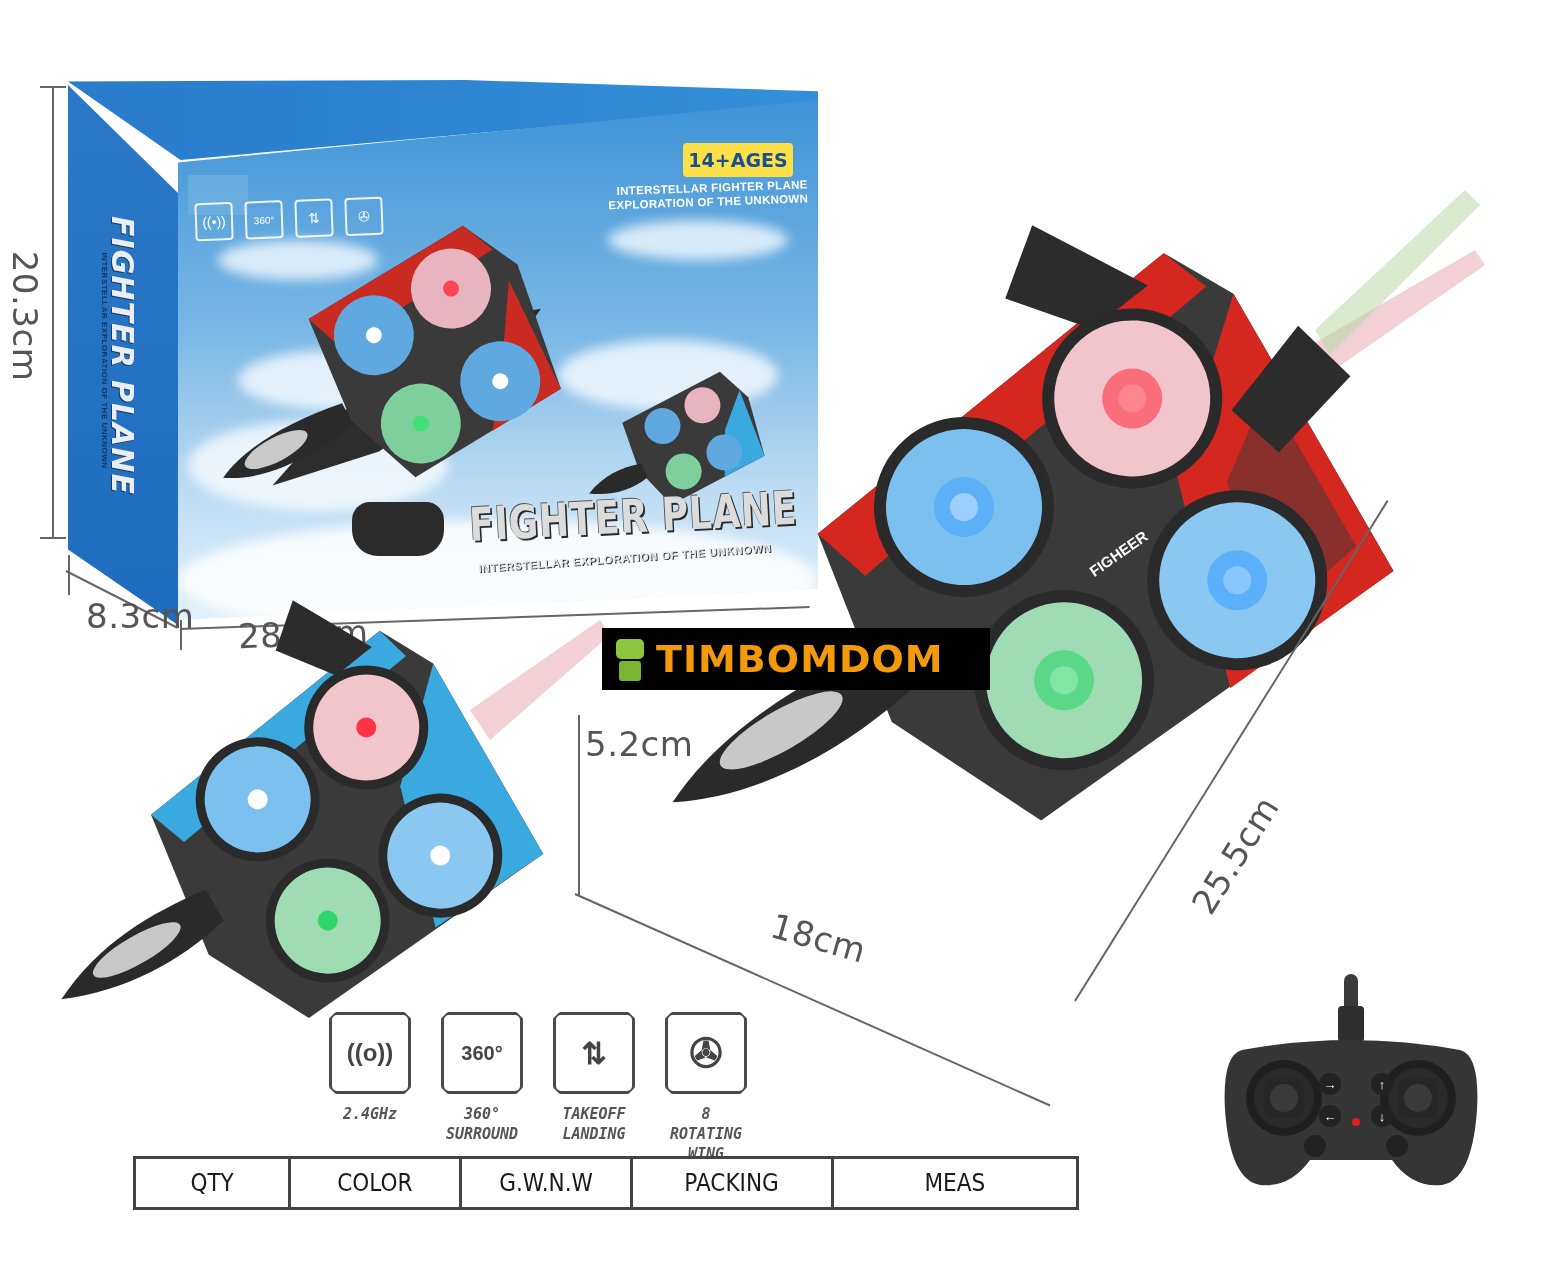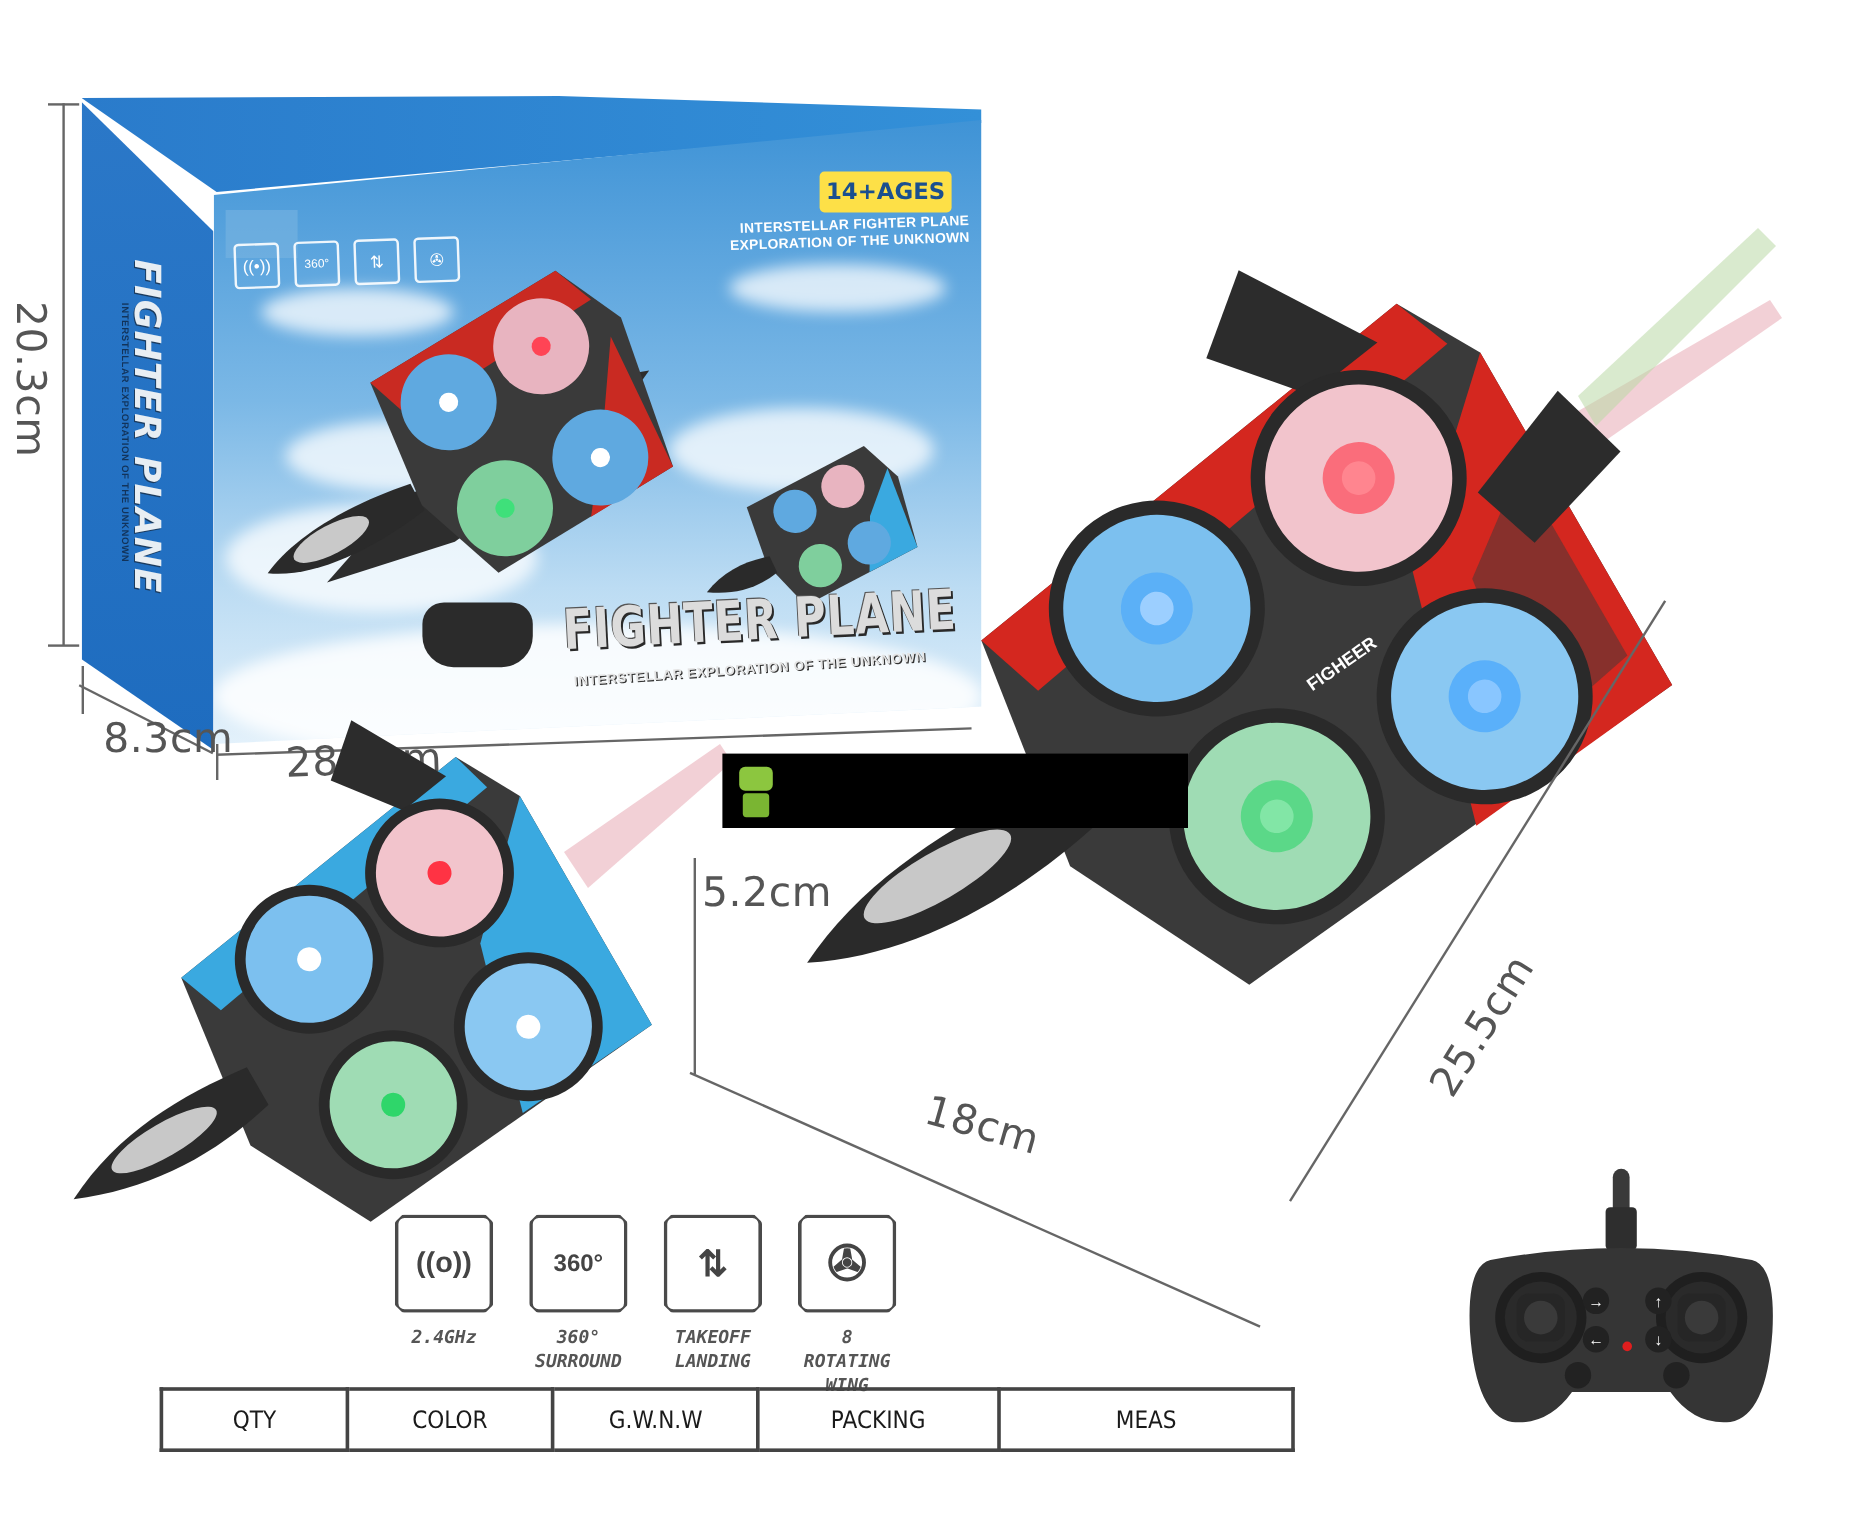--- a/index.html
+++ b/index.html
@@ -39,21 +39,21 @@
   .wm .robot .head{position:absolute;left:6px;top:6px;width:28px;height:20px;background:#8cc63f;border-radius:5px;}
   .wm .robot .body{position:absolute;left:9px;top:28px;width:22px;height:20px;background:#7ab532;border-radius:3px;}
   .wm .txt{font-family:"DejaVu Sans",sans-serif;font-weight:bold;font-size:38px;color:#f39a0c;letter-spacing:1px;margin-left:6px;}
   
   .features{position:absolute;left:330px;top:1012px;display:flex;gap:32px;}
   .feature{width:80px;display:flex;flex-direction:column;align-items:center;}
   .f-frame{width:76px;height:76px;border:3px solid #4a4a4a;border-radius:8px;display:flex;align-items:center;justify-content:center;color:#444;font-size:30px;font-weight:bold;clip-path:polygon(0 8%,8% 0,92% 0,100% 8%,100% 92%,92% 100%,8% 100%,0 92%);}
   .f-label{margin-top:10px;font-family:"DejaVu Sans Mono",monospace;font-weight:bold;font-style:italic;font-size:15px;color:#555;text-align:center;line-height:20px;white-space:pre-line;}
   
   table.spec{position:absolute;left:133px;top:1156px;border-collapse:collapse;font-family:"DejaVu Sans",sans-serif;}
-  table.spec td{border:3px solid #444;height:48px;text-align:center;font-size:20px;color:#1a1a1a;padding:0 6px;white-space:nowrap;transform-origin:center;}
+  table.spec td{border:3px solid #444;height:48px;text-align:center;font-size:24px;color:#1a1a1a;padding:0 6px;white-space:nowrap;transform-origin:center;}
   table.spec td span{display:inline-block;transform:scaleX(0.9);}
   
   .remote{position:absolute;left:1222px;top:1040px;width:258px;height:180px;}
 </style>
 </head>
 <body>
 
 <div>
   <div class="box-top"></div>
   <div class="box-side"></div>
@@ -207,20 +207,21 @@
 <div class="dimline" style="left:575px;top:893px;width:520px;height:2px;transform:rotate(24deg);transform-origin:left;"></div>
 <div class="dim" style="left:770px;top:918px;transform:rotate(16deg);">18cm</div>
 <div class="dimline" style="left:1075px;top:1000px;width:590px;height:2px;transform:rotate(-58deg);transform-origin:left;"></div>
 <div class="dim" style="left:1170px;top:835px;transform:rotate(-58deg);">25.5cm</div>
 
 <div class="wm">
   <div class="robot">
       <div class="head"></div>
       <div class="body"></div>
     </div>
+  <div class="txt">TIMBOMDOM</div>
 </div>
 
 <div class="features">
   <div class="feature">
     <div class="f-frame">
         <span style="font-size:24px;">((o))</span>
       </div>
     <div class="f-label">2.4GHz</div>
   </div>
   <div class="feature">

